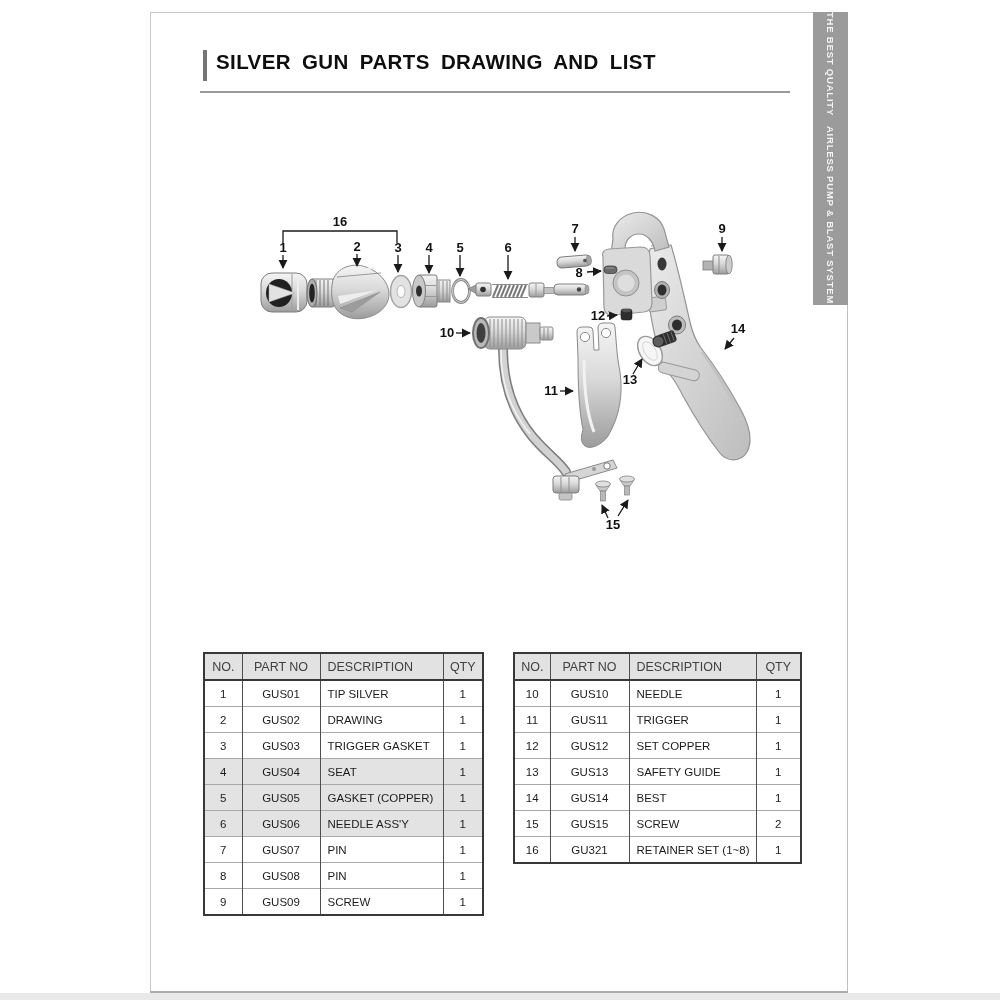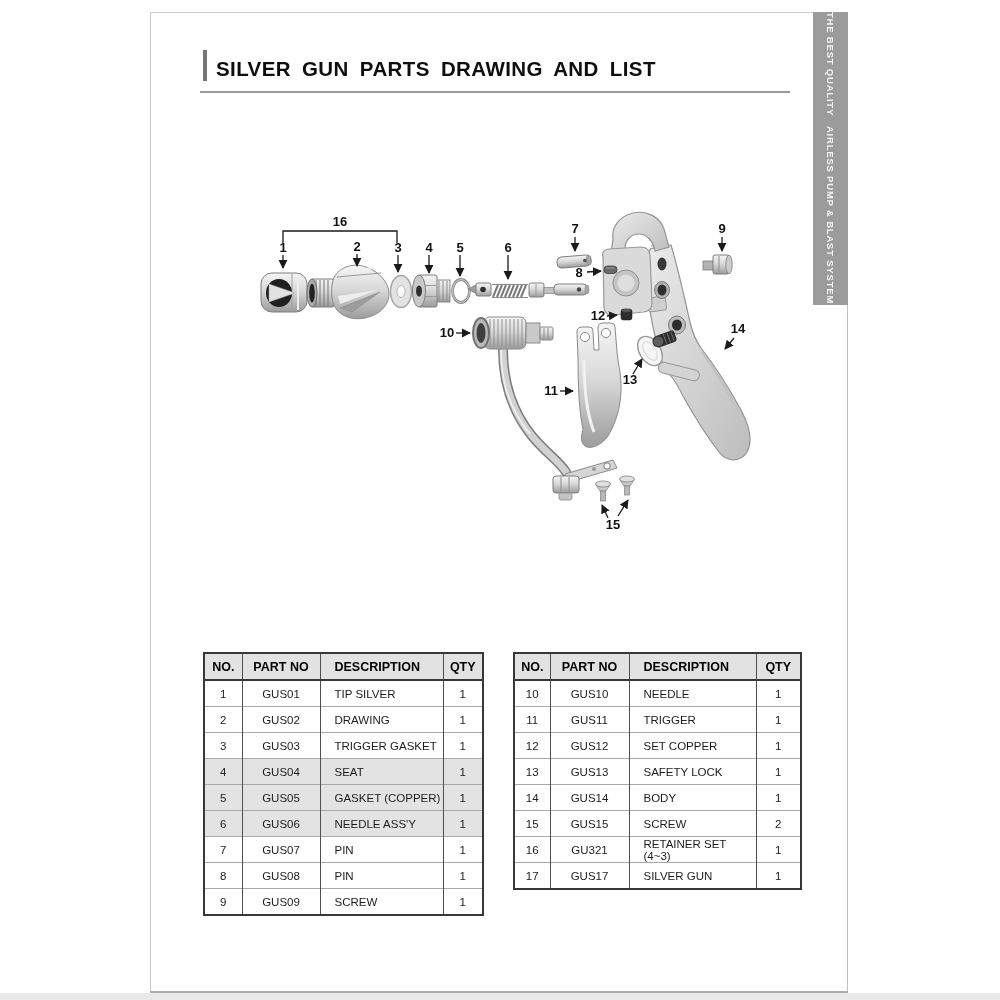--- a/index.html
+++ b/index.html
@@ -11,36 +11,36 @@
   .edge-top{left:150px;top:12px;width:698px;height:1px;}
   .edge-right{left:847px;top:300px;width:1px;height:692px;background:#c0c0c0;}
   .edge-bottom{left:150px;top:991px;width:698px;height:2px;background:#adadad;}
   .bottom-strip{position:absolute;left:0;top:993px;width:1000px;height:7px;background:#e9e9e9;}
   
   .banner{position:absolute;left:813px;top:12px;width:35px;height:293px;
           display:flex;align-items:center;justify-content:center;}
   .banner span{writing-mode:vertical-rl;font-size:9.5px;font-weight:bold;color:#f4f4f4;
           letter-spacing:.8px;white-space:pre;}
   
-  .titleblock{position:absolute;left:203px;top:50px;display:flex;align-items:flex-end;}
+  .titleblock{position:absolute;left:203px;top:50px;display:flex;align-items:flex-start;}
   .title-bar{width:4px;height:31px;margin-right:9px;}
   .title-text{font-size:20.5px;font-weight:bold;color:#0e0e0e;letter-spacing:.4px;word-spacing:5px;margin:0;}
   .title-underline{position:absolute;left:200px;top:91px;width:590px;height:2px;background:#9a9a9a;}
   
   svg.diagram{position:absolute;left:0;top:0;width:1000px;height:1000px;}
   .co{font-size:13px;font-weight:bold;fill:#111;}
   
   table.parts{position:absolute;top:652px;border-collapse:collapse;table-layout:fixed;
               background:#fff;border:2px solid #383838;}
   table.parts th{background:#e2e2e2;border-bottom:2px solid #383838;border-left:1px solid #4f4f4f;
-              font-size:12.5px;font-weight:bold;color:#000000;height:25px;padding:0;text-align:center;}
+              font-size:12.5px;font-weight:normal;color:#404040;height:25px;padding:0;text-align:center;}
   table.parts td{border-left:1px solid #4f4f4f;border-top:1px solid #a9a9a9;font-size:11.5px;
               color:#1c1c1c;height:25px;padding:0;text-align:center;}
   table.parts th:first-child,table.parts td:first-child{border-left:none;}
-  table.parts td.c-desc,table.parts th.h-desc{text-align:left;padding-left:14px;margin-left:32px;}
+  table.parts td.c-desc,table.parts th.h-desc{text-align:left;padding-left:7px;margin-left:32px;}
   table.parts tr.shaded td{background:#e3e3e3;}
   .tbl-left{left:203px;width:279px;}
   .tbl-right{left:513px;width:287px;}
 </style>
 </head>
 <body>
 
 <div class="stage">
 
   <div class="edge edge-left"></div>
@@ -401,43 +401,37 @@
         </tr>
         <tr>
           <td class="c-no">12</td>
           <td class="c-part">GUS12</td>
           <td class="c-desc">SET COPPER</td>
           <td class="c-qty">1</td>
         </tr>
         <tr>
           <td class="c-no">13</td>
           <td class="c-part">GUS13</td>
-          <td class="c-desc">SAFETY LOCK</td>
+          <td class="c-desc">SAFETY GUIDE</td>
           <td class="c-qty">1</td>
         </tr>
         <tr>
           <td class="c-no">14</td>
           <td class="c-part">GUS14</td>
-          <td class="c-desc">BODY</td>
+          <td class="c-desc">BEST</td>
           <td class="c-qty">1</td>
         </tr>
         <tr>
           <td class="c-no">15</td>
           <td class="c-part">GUS15</td>
           <td class="c-desc">SCREW</td>
           <td class="c-qty">2</td>
         </tr>
         <tr>
           <td class="c-no">16</td>
           <td class="c-part">GU321</td>
-          <td class="c-desc">RETAINER SET (4~3)</td>
-          <td class="c-qty">1</td>
-        </tr>
-        <tr>
-          <td class="c-no">17</td>
-          <td class="c-part">GUS17</td>
-          <td class="c-desc">SILVER GUN</td>
+          <td class="c-desc">RETAINER SET (1~8)</td>
           <td class="c-qty">1</td>
         </tr>
       </tbody>
   </table>
 
 </div>
 
 </body></html>

